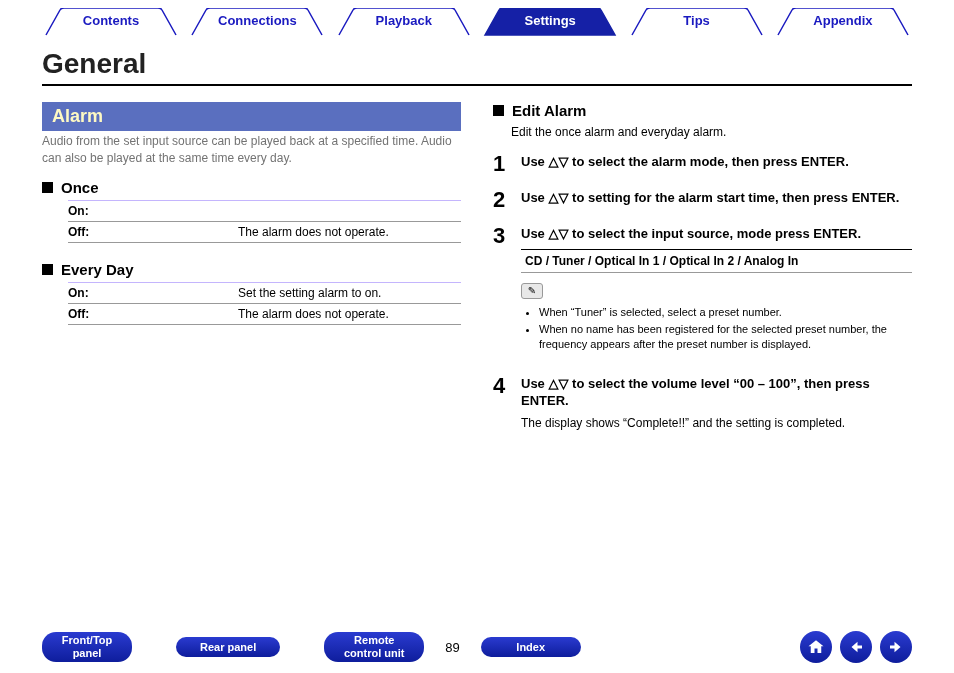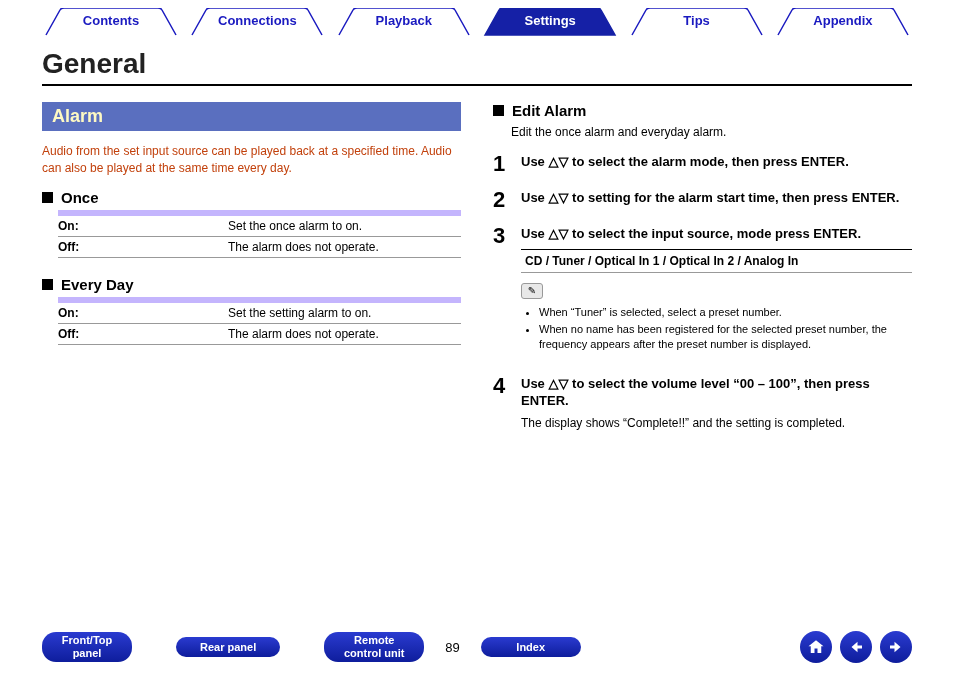--- a/index.html
+++ b/index.html
@@ -58,37 +58,37 @@
   
   .section-bar {
     background: #5a6fbf;
     color: #fef9c3;
     font-size: 18px;
     font-weight: bold;
     padding: 4px 10px;
   }
   .intro {
     font-size: 12px;
-    color: #c2410c;
-    margin: 12px 0 12px 0;
+    color: #737373;
+    margin: 2px 0 12px 0;
     line-height: 1.4;
   }
 
   .sub-head {
     display: flex;
     align-items: center;
     font-size: 15px;
     font-weight: bold;
     margin: 10px 0 4px 0;
   }
   .sub-head .sq { width: 11px; height: 11px; background: #000; margin-right: 8px; }
 
   .opt-table {
-    border-top: 6px solid #c4b5fd;
-    margin-left: 16px;
+    border-top: 1px solid #c4b5fd;
+    margin-left: 26px;
     margin-bottom: 18px;
   }
   .opt-row {
     display: flex;
     border-bottom: 1px solid #999;
     font-size: 12px;
     padding: 3px 0;
   }
   .opt-row .label { width: 170px; font-weight: bold; }
   .opt-row .desc { flex: 1; }
@@ -246,21 +246,20 @@
     <div class="section-bar">Alarm</div>
     <div class="intro">Audio from the set input source can be played back at a specified time. Audio can also be played at the same time every day.</div>
 
     <div class="sub-head">
       <span class="sq"></span>
       <span>Once</span>
     </div>
     <div class="opt-table">
       <div class="opt-row">
         <div class="label">On:</div>
-        <div class="desc">Set the once alarm to on.</div>
       </div>
       <div class="opt-row">
         <div class="label">Off:</div>
         <div class="desc">The alarm does not operate.</div>
       </div>
     </div>
 
     <div class="sub-head">
       <span class="sq"></span>
       <span>Every Day</span>

